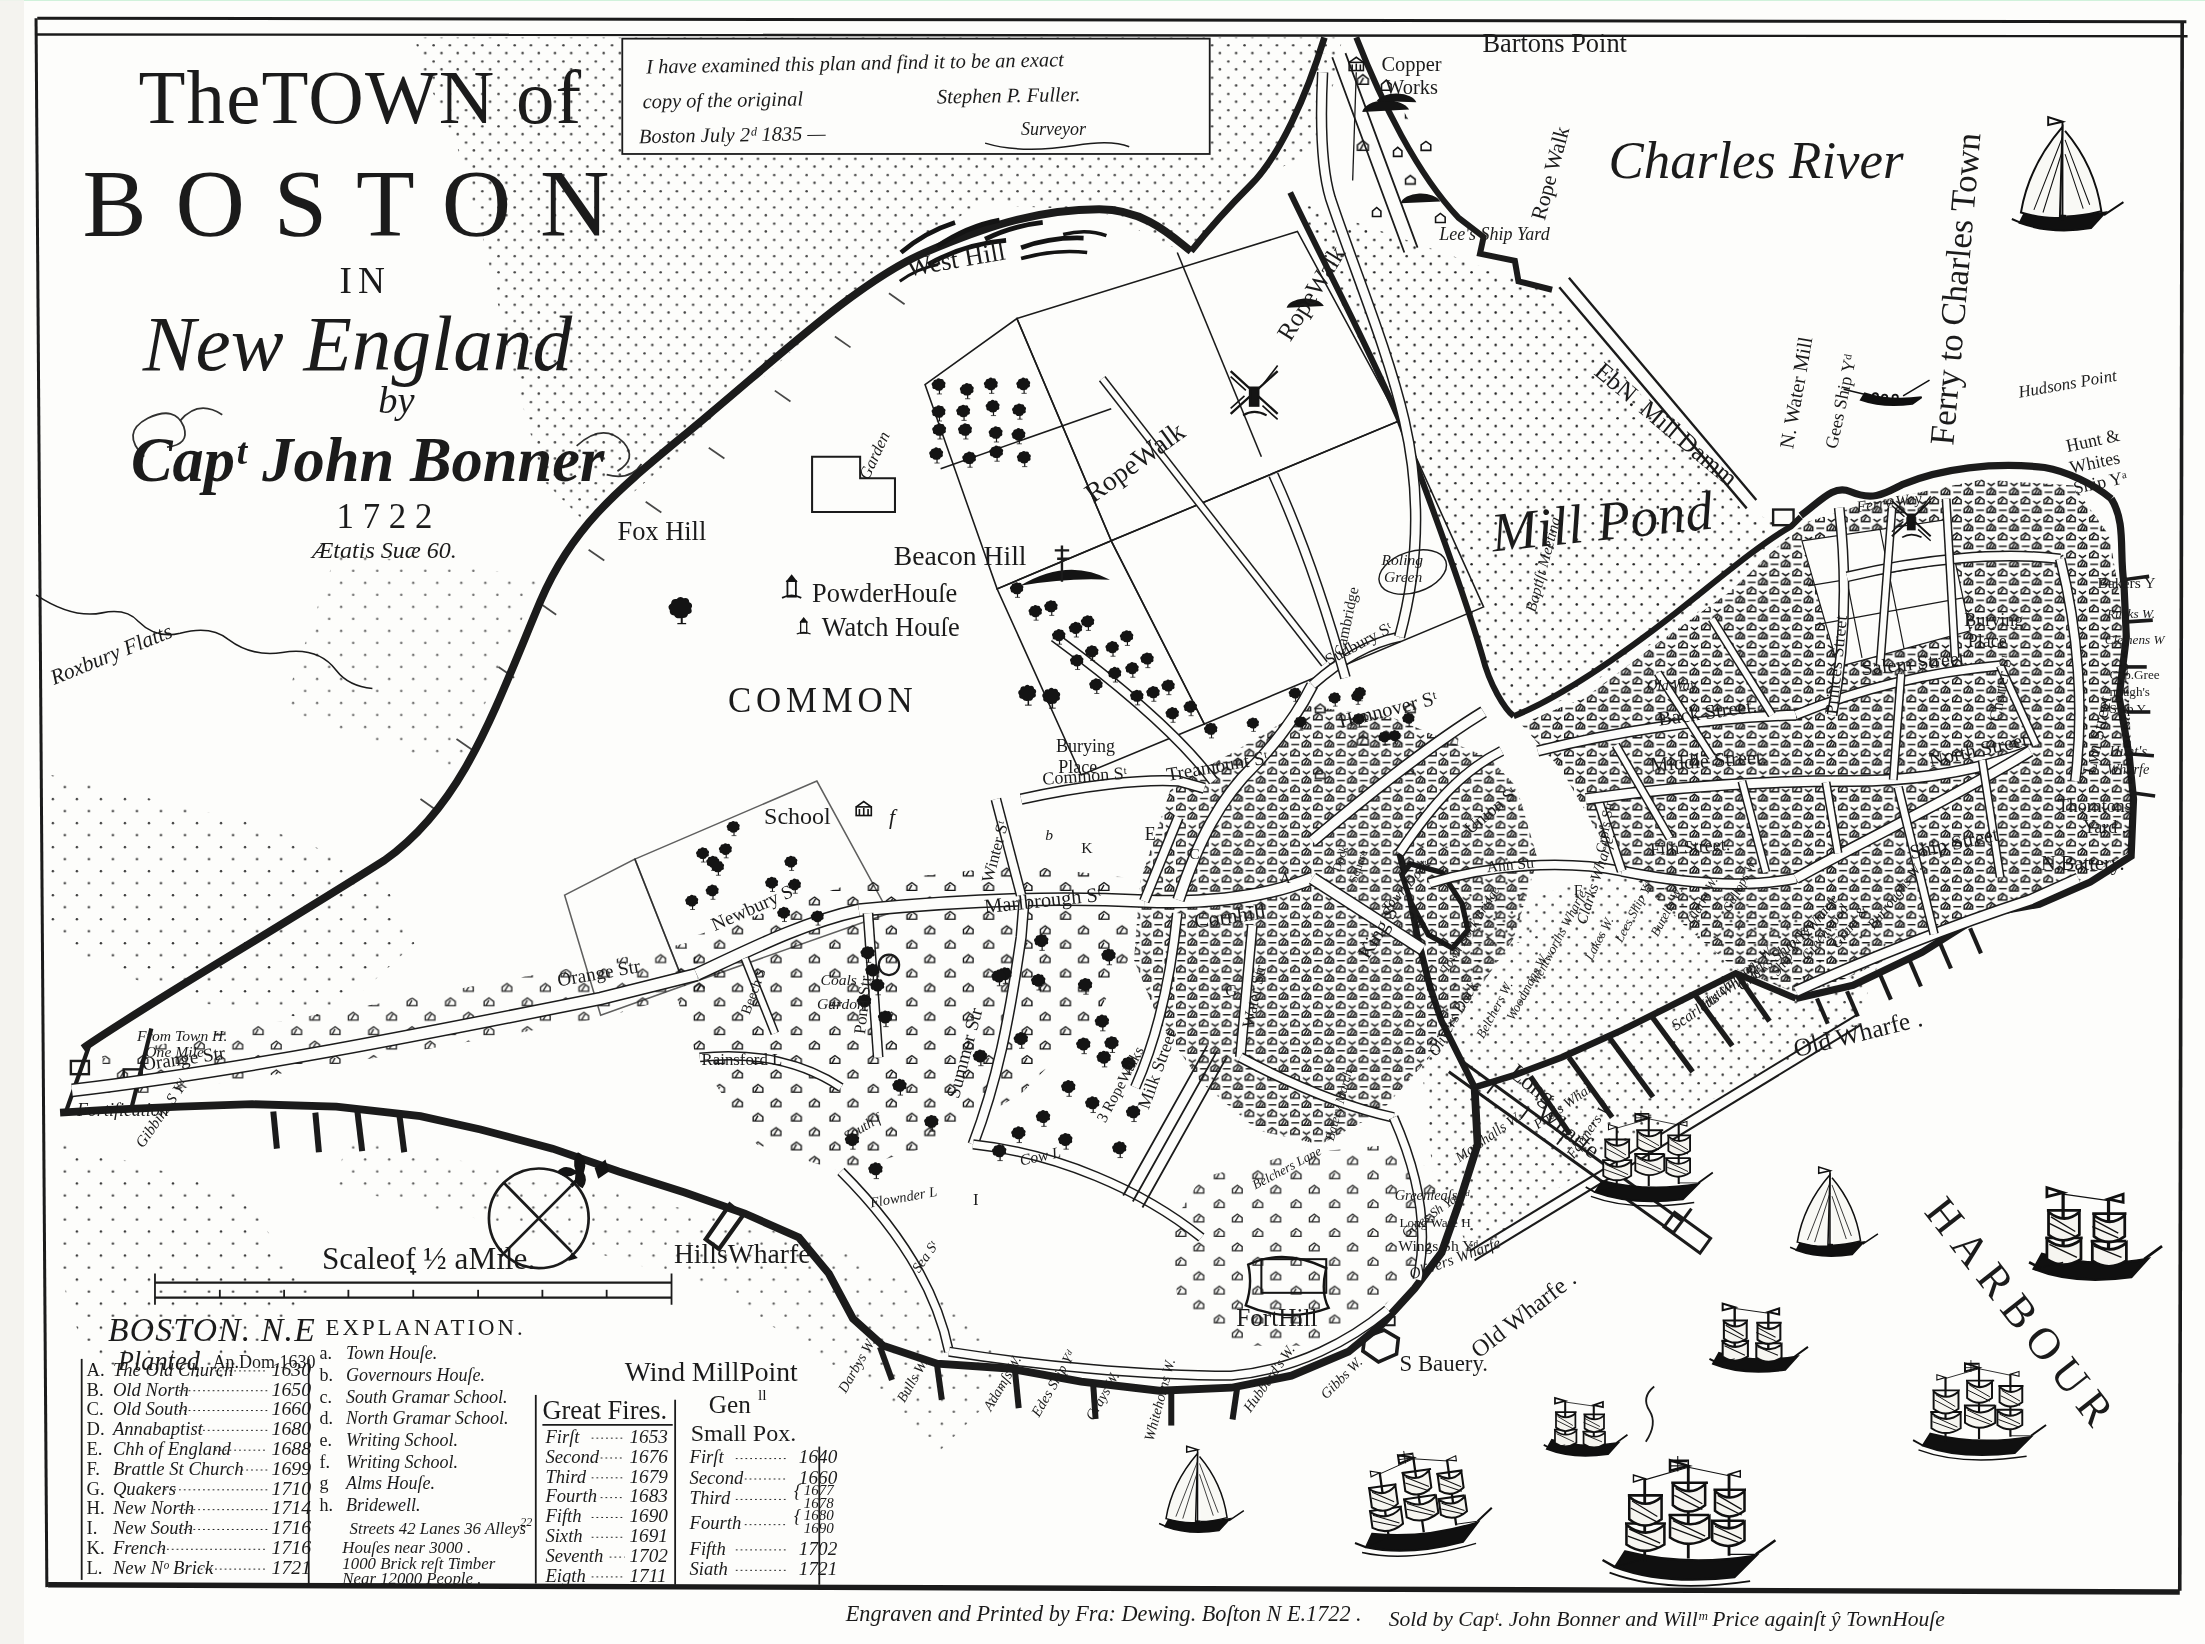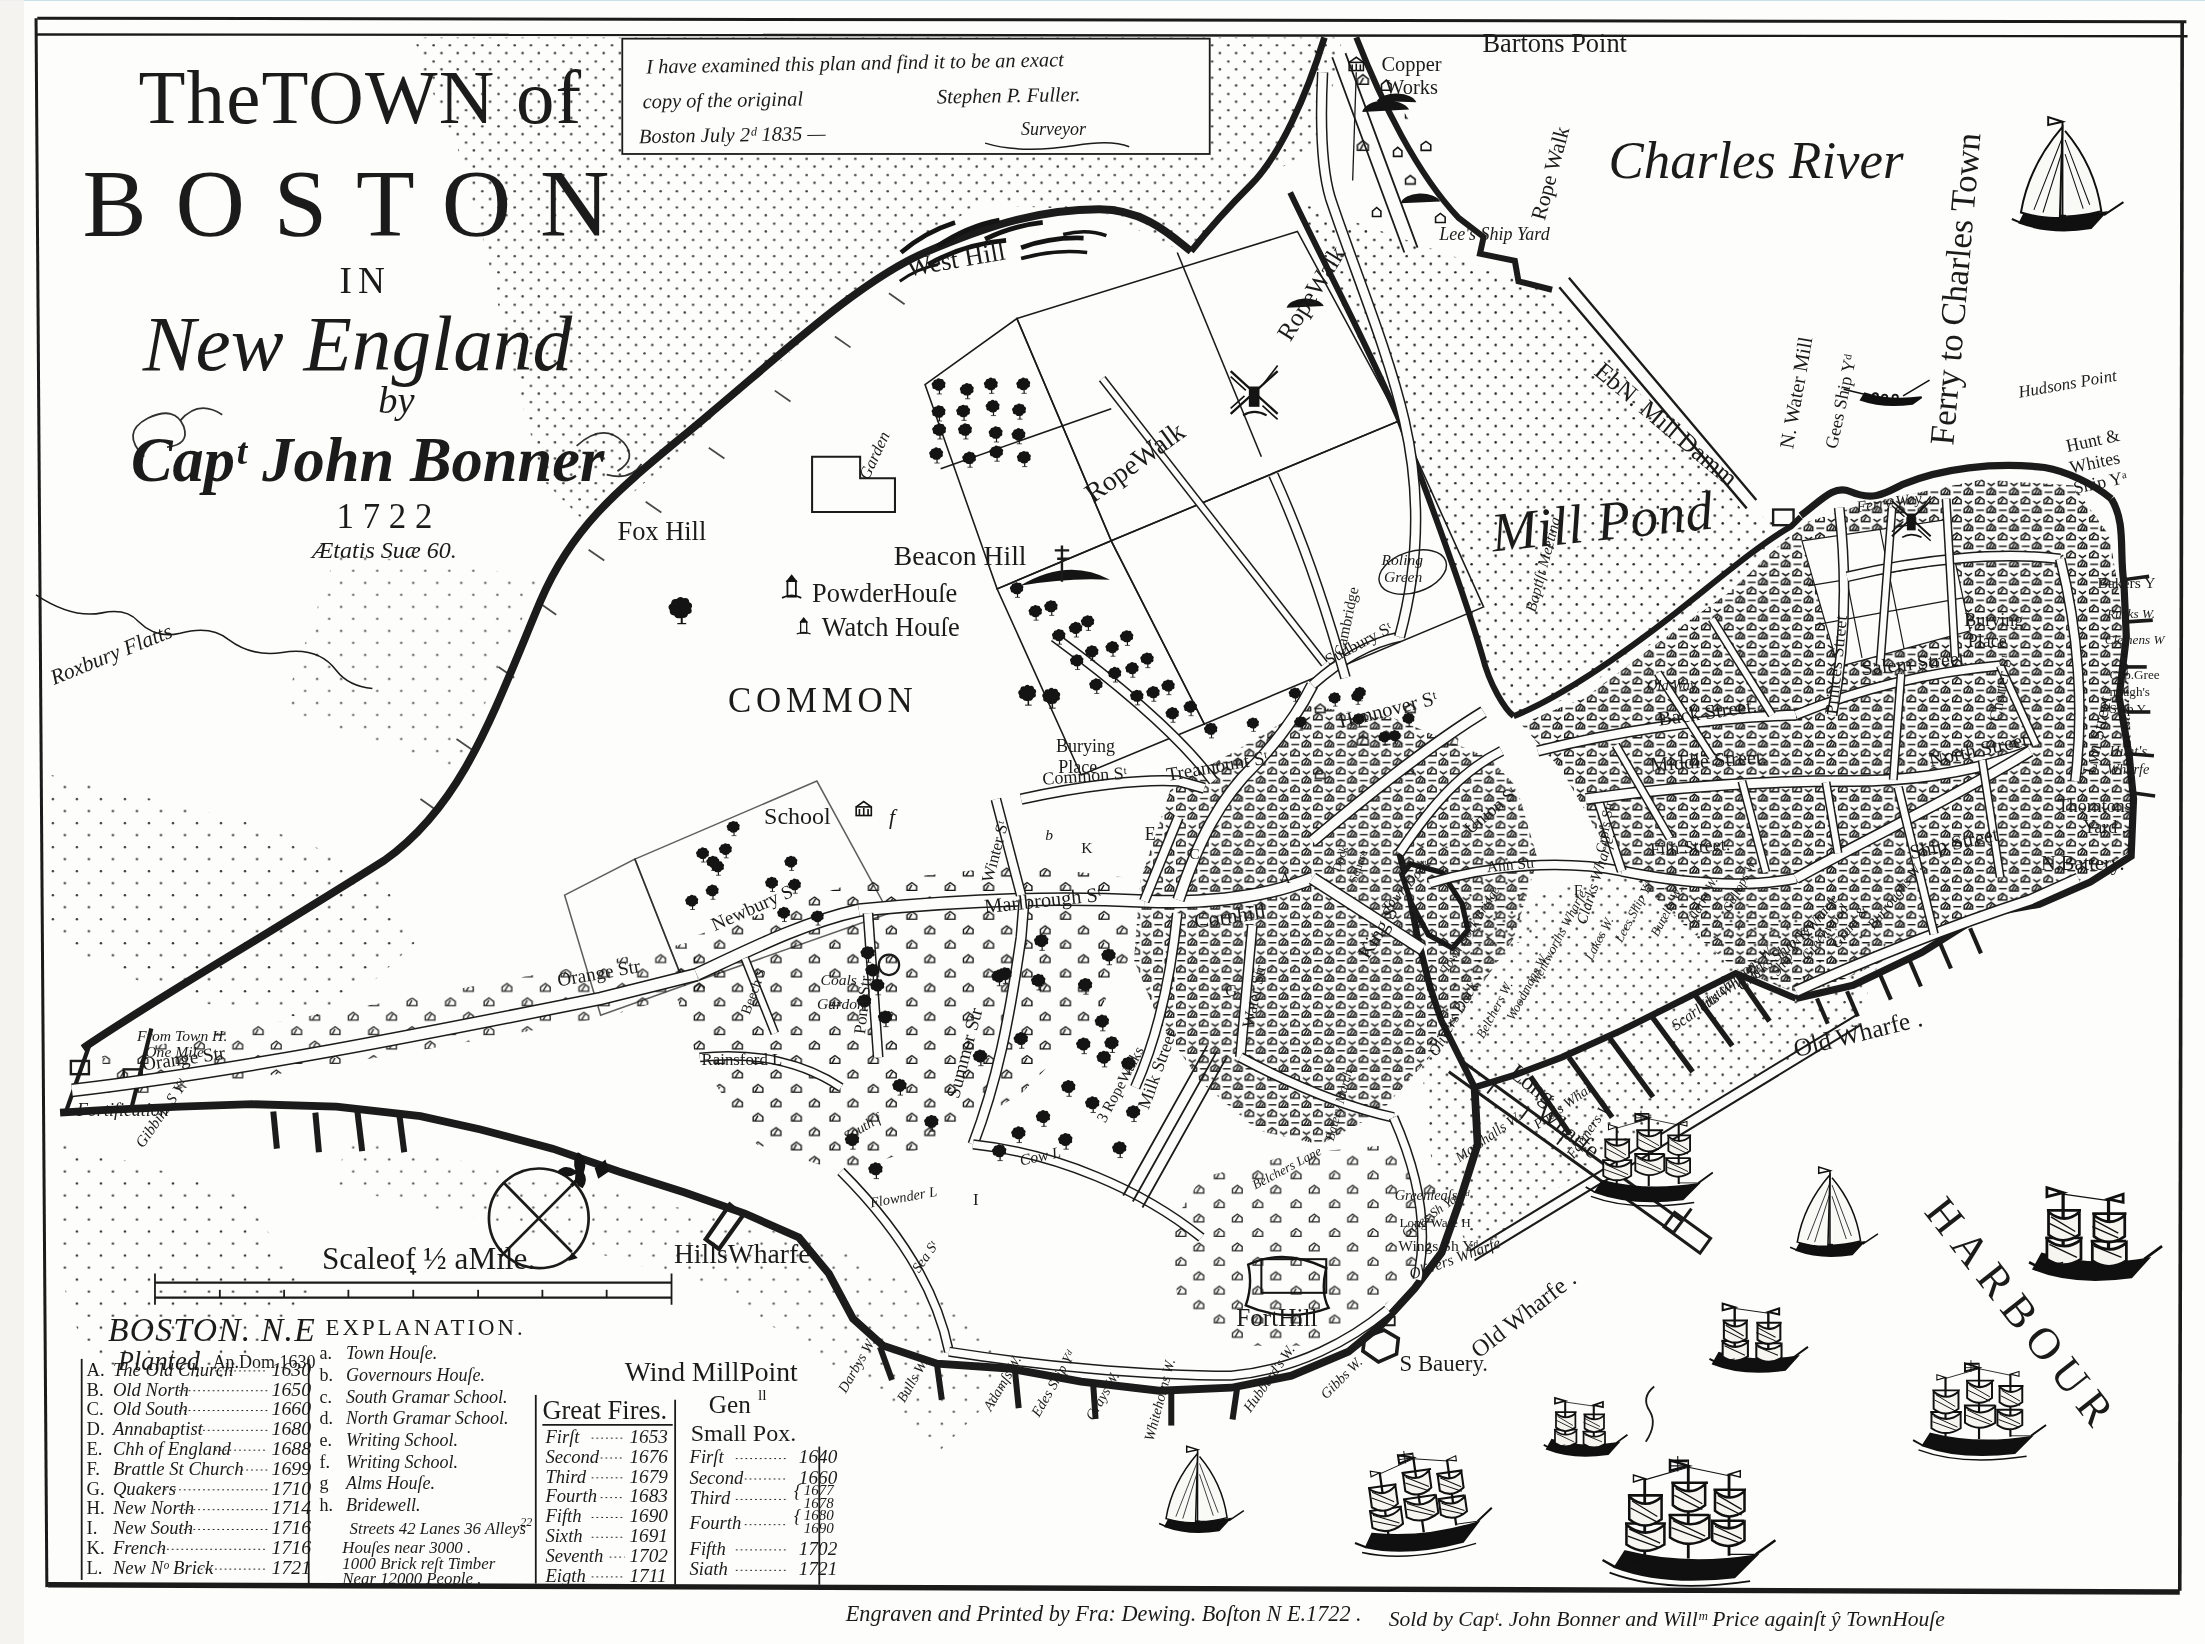--- a/index.html
+++ b/index.html
@@ -1,14 +1,14 @@
 <!DOCTYPE html>
 <html style="font-size:9.6px"><head><meta charset="utf-8"><title>Boston 1722</title><style>
 html,body{margin:0;padding:0;background:#ffffff;}
-#map{position:relative;width:2205px;height:1645px;background:#0369a1;overflow:hidden;}
+#map{position:relative;width:2205px;height:1645px;background:#22c55e;overflow:hidden;}
 </style></head><body>
 <div id="map">
 <svg width="2205" height="1645" viewBox="0 0 3671 2738" xmlns="http://www.w3.org/2000/svg">
 <defs>
 <pattern id="dots" width="27" height="27" patternUnits="userSpaceOnUse">
           <circle cx="6" cy="7" r="2.1" fill="#222"></circle>
           <circle cx="20" cy="21" r="2.1" fill="#222"></circle>
         </pattern>
 <pattern id="dots2" width="40" height="40" patternUnits="userSpaceOnUse">
           <circle cx="8" cy="10" r="2.0" fill="#333"></circle>

